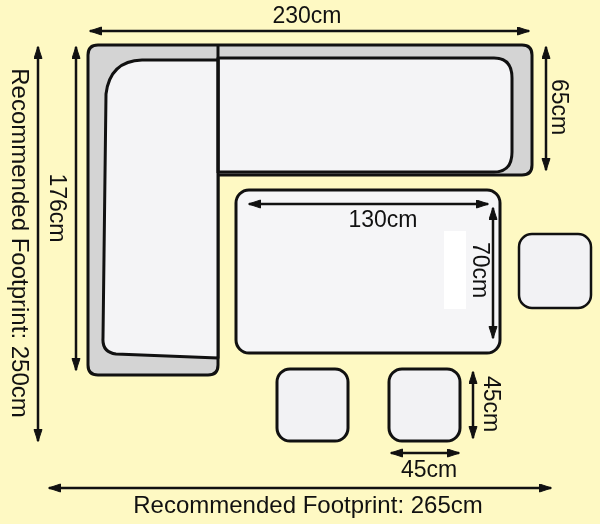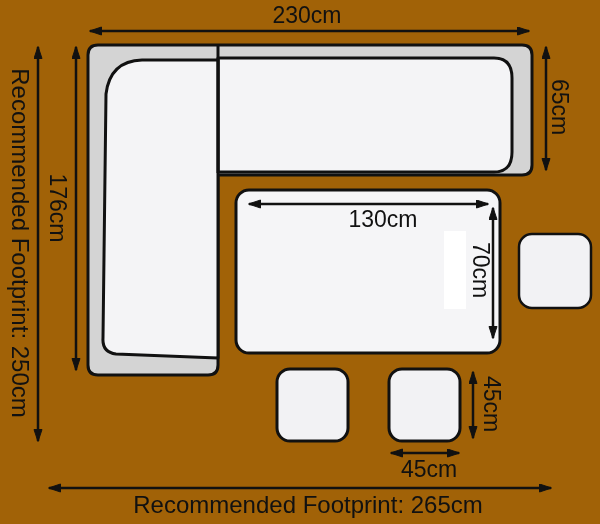--- a/index.html
+++ b/index.html
@@ -5,21 +5,21 @@
   html, body {
     margin: 0;
     padding: 0;
     background: #ffffff;
     font-family: "Liberation Sans", sans-serif;
   }
   .canvas {
     position: relative;
     width: 600px;
     height: 524px;
-    background: #a16207;
+    background: #fef9c3;
     overflow: hidden;
   }
   svg { display: block; }
   svg text {
     font-family: "Liberation Sans", sans-serif;
     fill: #111111;
   }
   .lbl    { font-size: 23px; }
   .lblBig { font-size: 24px; }
   .dim {

